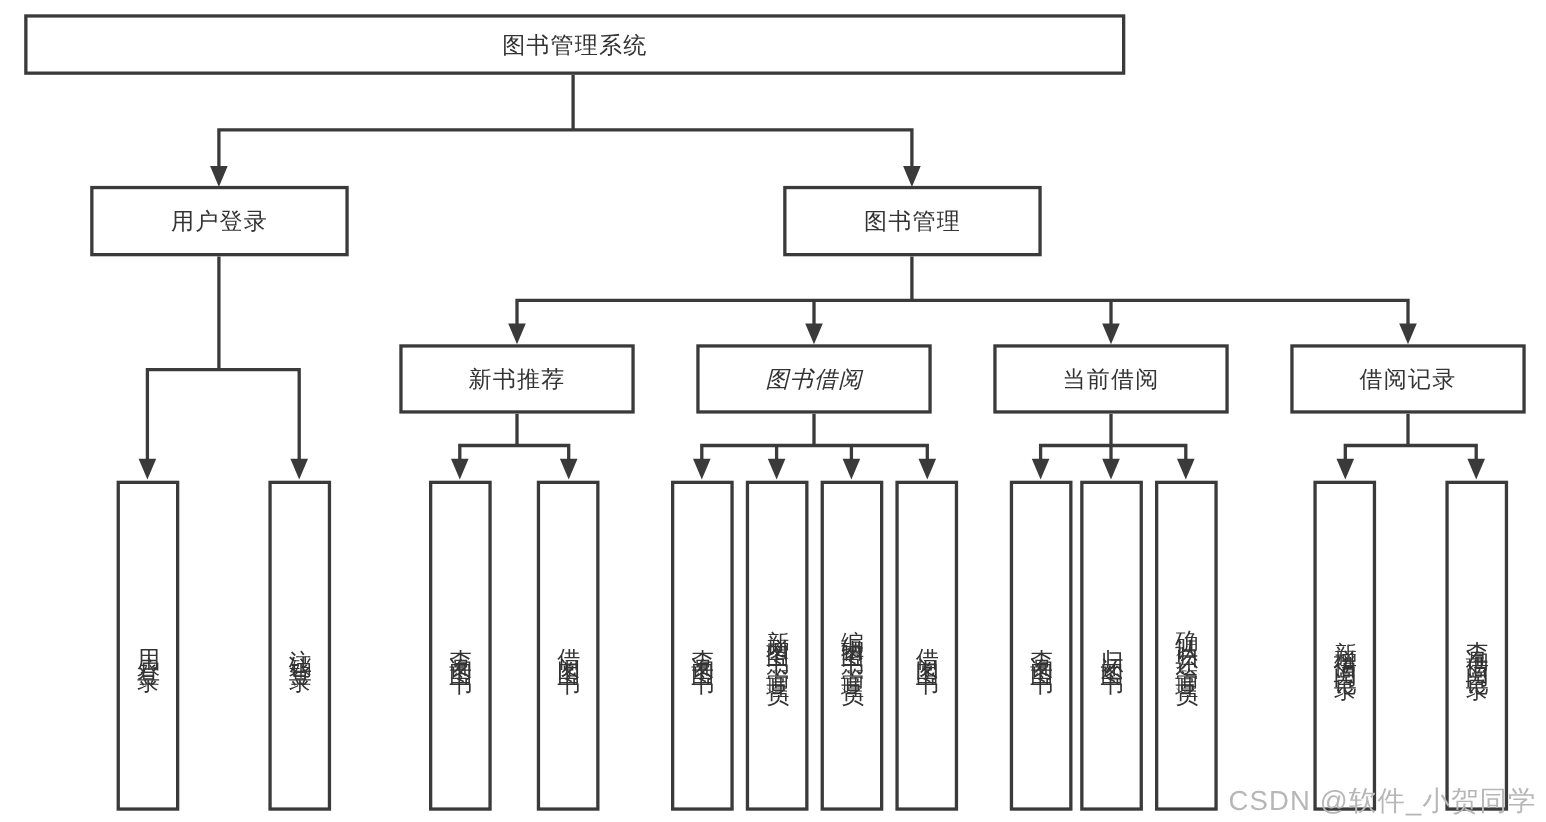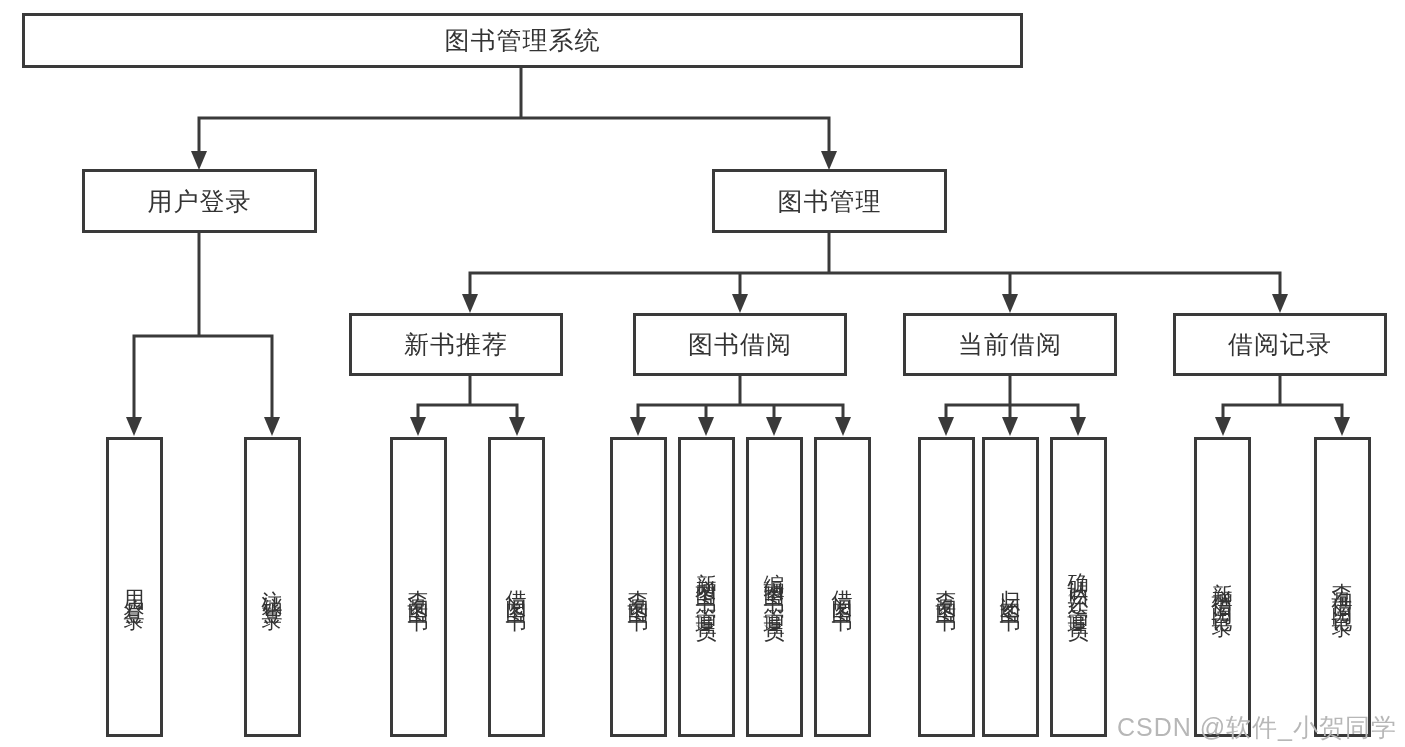--- a/index.html
+++ b/index.html
@@ -18,38 +18,38 @@
     position: absolute;
     box-sizing: border-box;
     border: 3px solid #3a3a3a;
     background: #ffffff;
     color: #333333;
     display: flex;
     align-items: center;
     justify-content: center;
     text-align: center;
   }
-  .h { font-size: 25px; letter-spacing: 1px; }
+  .h { font-size: 21px; letter-spacing: 1px; }
   .v {
     writing-mode: vertical-rl;
     text-orientation: mixed;
     font-size: 21px;
     letter-spacing: 7px;
     line-height: 1;
   }
   
   .l1 { left: 22px; top: 13px; width: 1001px; height: 55px; }
   
   .l2 { top: 169px; width: 235px; height: 64px; }
   .l2.n0 { left: 82px; }
   .l2.n1 { left: 712px; }
   
   .l3 { top: 313px; width: 214px; height: 63px; }
-  .l3.n0 { left: 349px; }
-  .l3.n1 { left: 633px; }
+  .l3.n0 { left: 363px; }
+  .l3.n1 { left: 633px; font-style: italic; }
   .l3.n2 { left: 903px; }
   .l3.n3 { left: 1173px; font-family: Liberation Serif, serif; }
   
   .l4 { top: 437px; width: 57px; height: 300px; }
   .l4.n0  { left: 106px; }
   .l4.n1  { left: 244px; }
   .l4.n2  { left: 390px; }
   .l4.n3  { left: 488px; }
   .l4.n4  { left: 610px; }
   .l4.n5  { left: 678px; }

